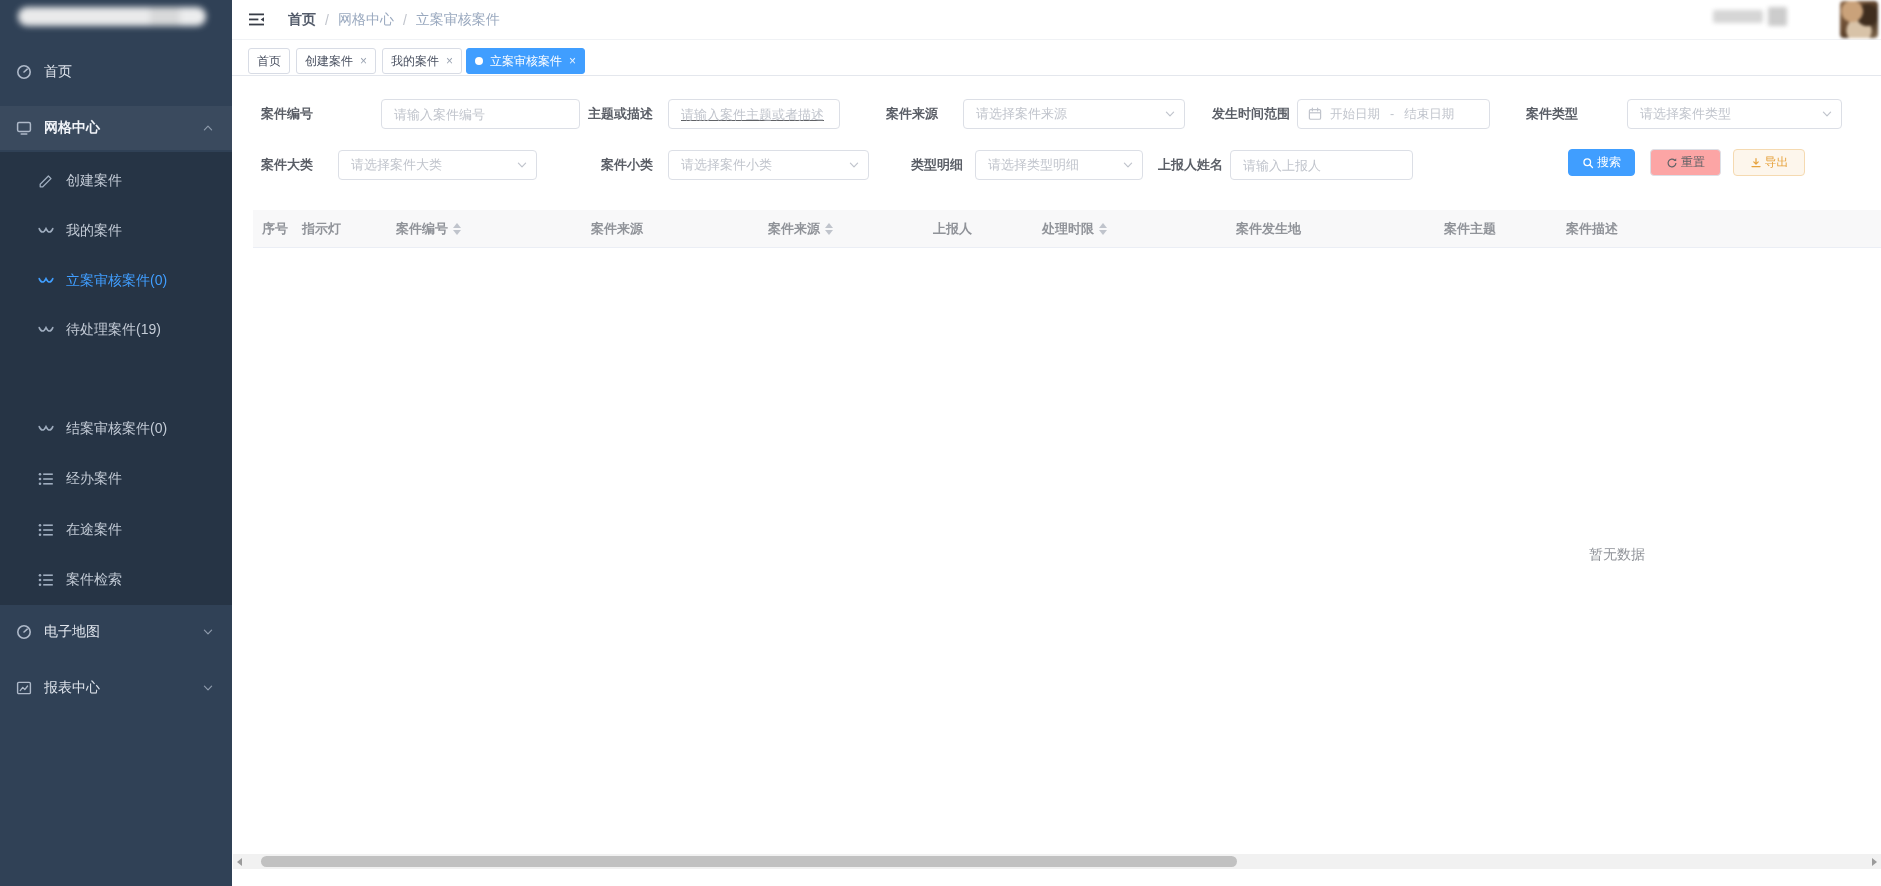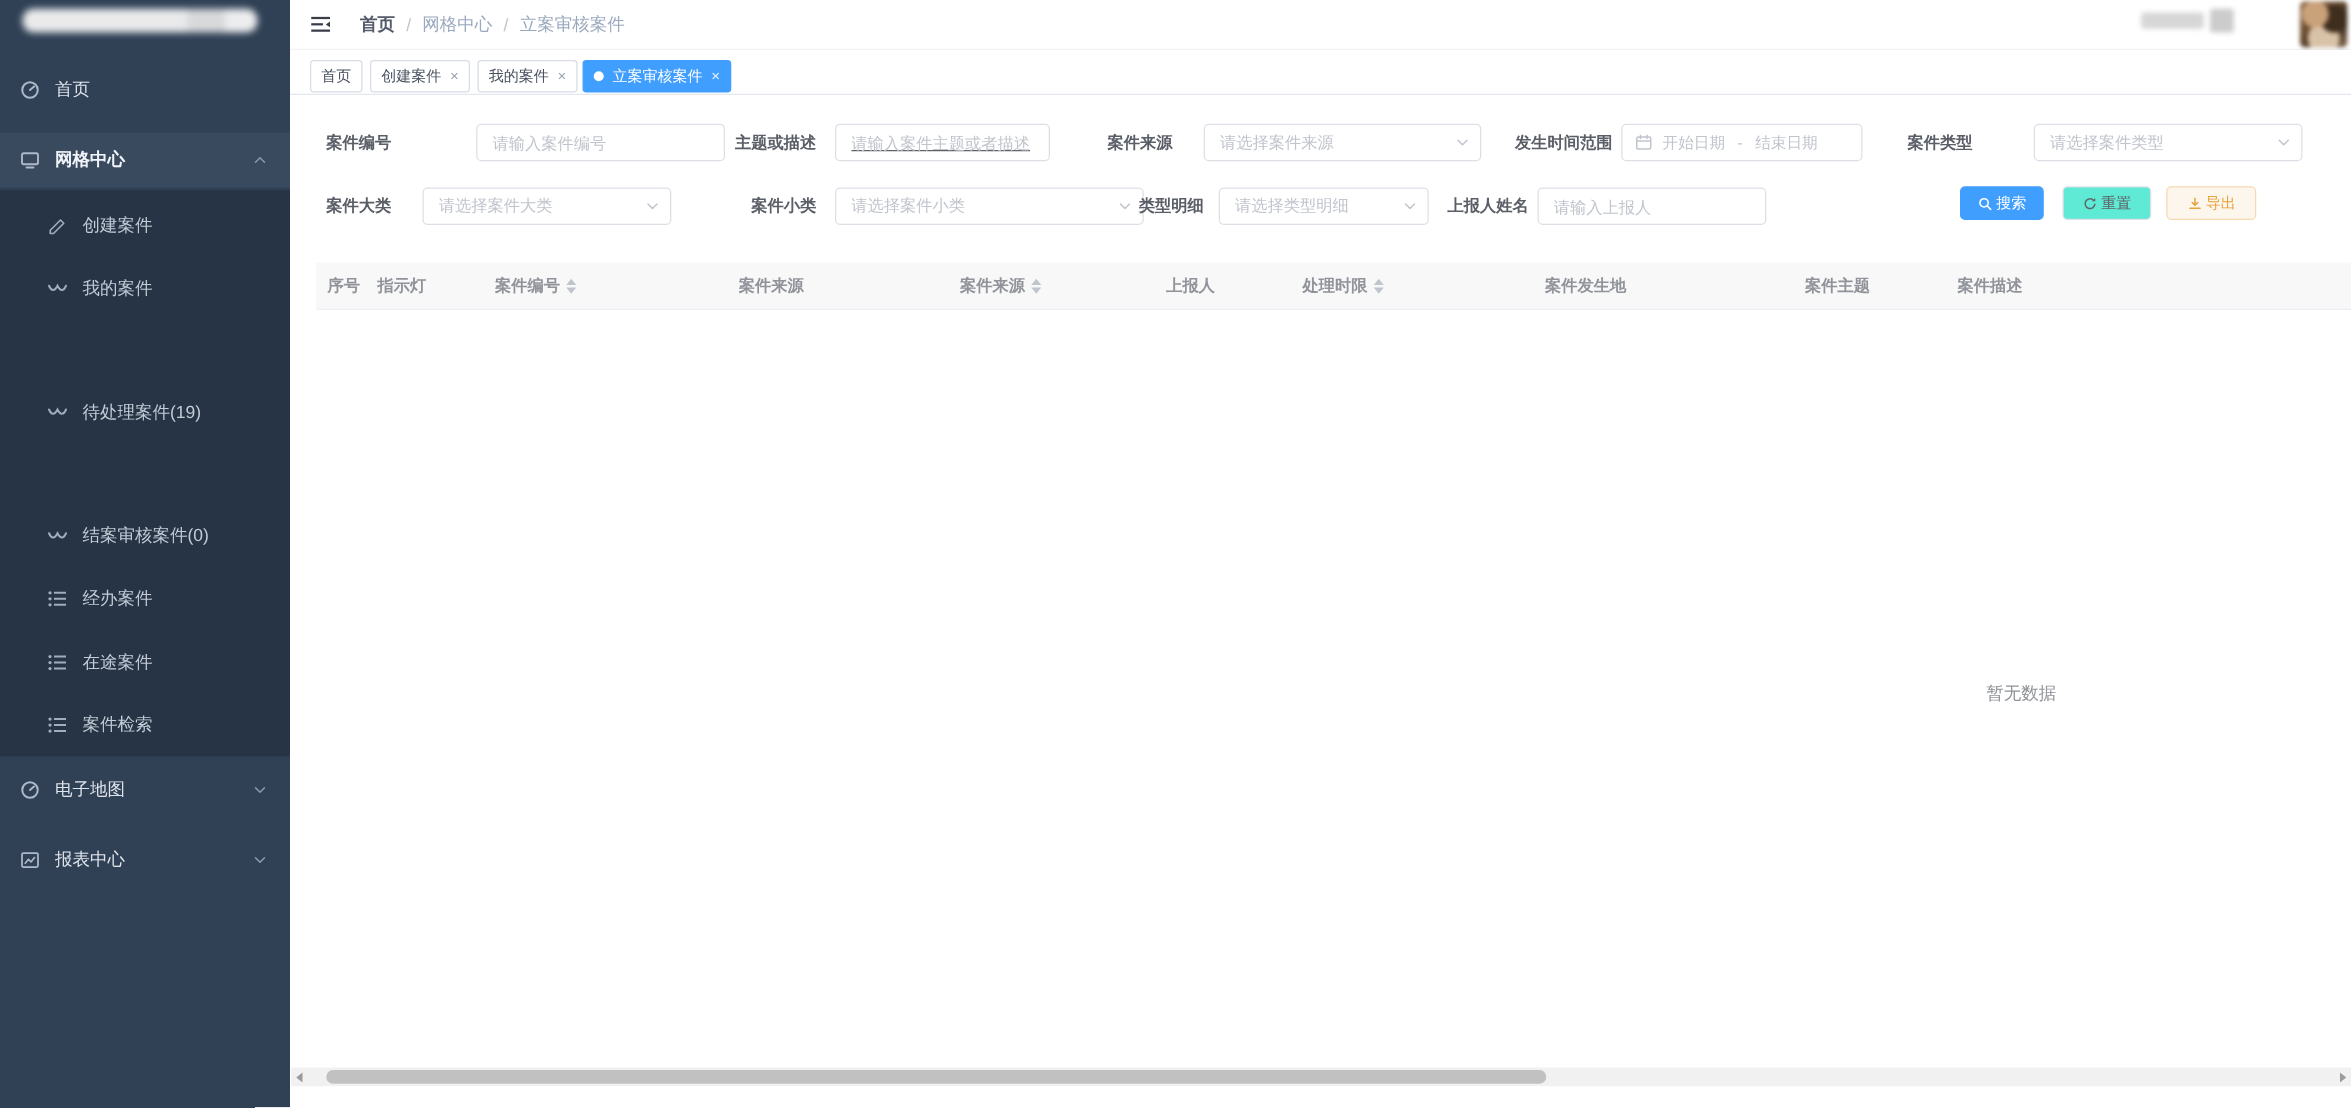--- a/index.html
+++ b/index.html
@@ -69,21 +69,21 @@
   .chev svg { width:100%; height:100%; display:block; }
   .datebox { position:absolute; height:30px; border:1px solid #dcdfe6; border-radius:4px; background:#fff;
              display:flex; align-items:center; font-size:12.5px; color:#c0c4cc; cursor:pointer; }
   .datebox .cal { width:14px; height:14px; margin:0 8px 0 10px; color:#c0c4cc; flex:none; }
   .cal svg { width:100%; height:100%; display:block; }
   .datebox .dsep { margin:0 10px; color:#bfc4cc; }
   .btn { position:absolute; top:149px; height:27px; border-radius:4px; font-size:12px; display:flex;
          align-items:center; justify-content:center; gap:3px; cursor:pointer; border:1px solid transparent; }
   .btn svg { width:12px; height:12px; display:block; }
   .btn-primary { background:#409eff; border-color:#409eff; color:#fff; }
-  .btn-plain { background:#5eead4; border-color:#dcdfe6; color:#606266; }
+  .btn-plain { background:#fca5a5; border-color:#dcdfe6; color:#606266; }
   .btn-export { background:#fdf6ec; border-color:#f5dab1; color:#e6a23c; }
 
   
   .thead { position:absolute; left:253px; right:0; top:210px; height:38px; background:#f8f8f9; border-bottom:1px solid #ebeef5; }
   .th { position:absolute; top:210px; height:38px; display:flex; align-items:center; gap:5px;
         font-size:13px; font-weight:bold; color:#909399; white-space:nowrap; cursor:default; }
   .th.sortable { cursor:pointer; }
   .carets { display:flex; flex-direction:column; gap:2px; }
   .caret-up { width:0; height:0; border-left:4px solid transparent; border-right:4px solid transparent; border-bottom:5px solid #c0c4cc; }
   .caret-dn { width:0; height:0; border-left:4px solid transparent; border-right:4px solid transparent; border-top:5px solid #c0c4cc; }
@@ -195,20 +195,28 @@
         <span class="lbl">创建案件</span>
       </div>
       <div class="smi" style="top:59px">
         <span class="ic">
             <svg>
               <use href="#i-wave"></use>
             </svg>
           </span>
         <span class="lbl">我的案件</span>
       </div>
+      <div class="smi active" style="top:109px">
+        <span class="ic">
+            <svg>
+              <use href="#i-wave"></use>
+            </svg>
+          </span>
+        <span class="lbl">立案审核案件(0)</span>
+      </div>
       <div class="smi" style="top:158px">
         <span class="ic">
             <svg>
               <use href="#i-wave"></use>
             </svg>
           </span>
         <span class="lbl">待处理案件(19)</span>
       </div>
       <div class="smi" style="top:257px">
         <span class="ic">
@@ -350,21 +358,21 @@
   <div class="selbox" style="left:338px;top:150px;width:199px">
     <span class="ph">请选择案件大类</span>
     <span class="chev">
         <svg>
           <use href="#i-chev"></use>
         </svg>
       </span>
   </div>
 
   <span class="flabel" style="left:597px;top:150px;width:56px">案件小类</span>
-  <div class="selbox" style="left:668px;top:150px;width:247px">
+  <div class="selbox" style="left:668px;top:150px;width:201px">
     <span class="ph">请选择案件小类</span>
     <span class="chev">
         <svg>
           <use href="#i-chev"></use>
         </svg>
       </span>
   </div>
 
   <span class="flabel" style="left:907px;top:150px;width:56px">类型明细</span>
   <div class="selbox" style="left:975px;top:150px;width:168px">

